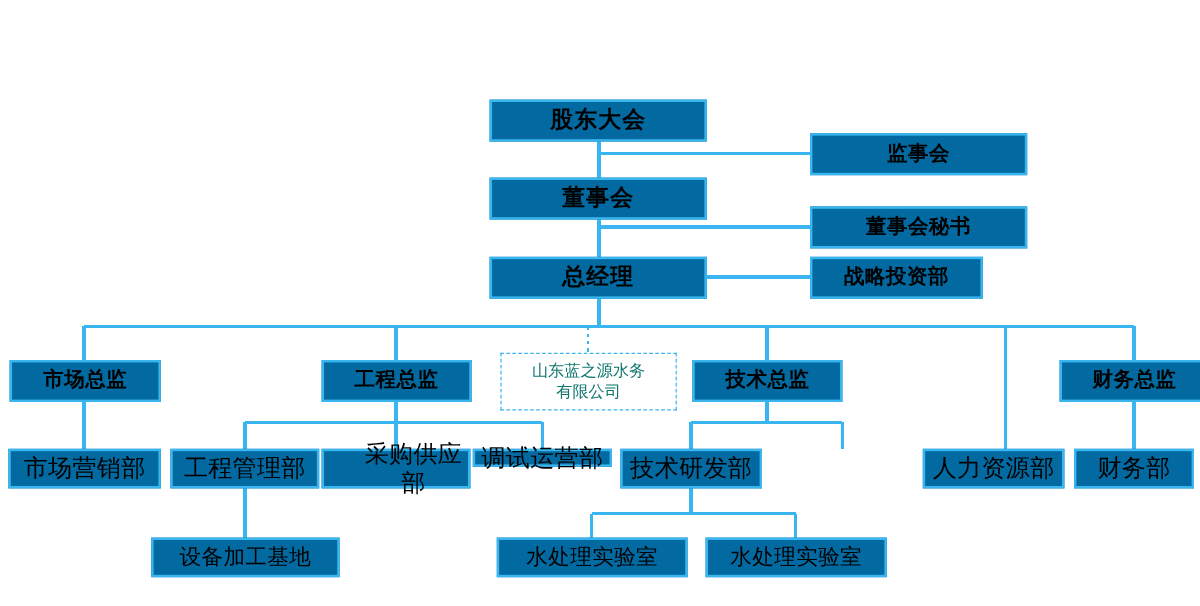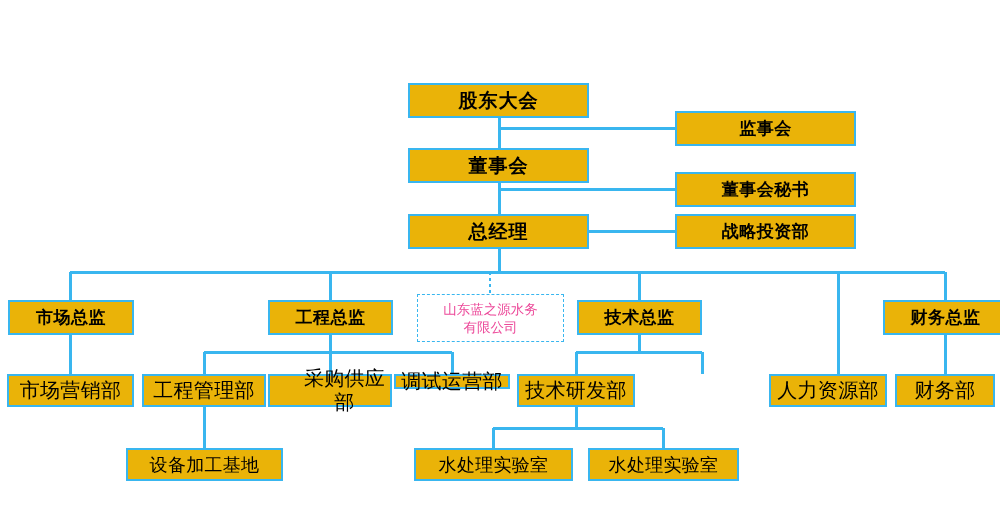--- a/index.html
+++ b/index.html
@@ -21,41 +21,41 @@
     left: 0;
     top: 0;
     width: 1000px;
     height: 505px;
     pointer-events: none;
   }
   .node {
     position: absolute;
     box-sizing: border-box;
     border: 2px solid #39b6ef;
-    background: #eab308;
+    background: #0369a1;
     color: #000000;
     display: flex;
     align-items: center;
     justify-content: center;
     text-align: center;
     line-height: 1.18;
     white-space: pre-line;
     z-index: 2;
   }
   .lvl-top     { font-size: 19px; font-weight: 700; letter-spacing: 1px; }
   .lvl-side    { font-size: 17px; font-weight: 700; letter-spacing: 0.5px; }
   .lvl-dir     { font-size: 17px; font-weight: 700; letter-spacing: 0.5px; }
   .lvl-dept    { font-size: 20px; font-weight: 400; letter-spacing: 0.3px; }
   .lvl-sub     { font-size: 18px; font-weight: 400; letter-spacing: 0.3px; }
   .company-tag {
     position: absolute;
     box-sizing: border-box;
     border: 1px dashed #39b6ef;
     background: #ffffff;
-    color: #ec4899;
+    color: #0f766e;
     display: flex;
     align-items: center;
     justify-content: center;
     text-align: center;
     font-size: 13.5px;
     line-height: 1.35;
     white-space: pre-line;
     z-index: 2;
   }
 </style>
@@ -128,21 +128,21 @@
   </div>
 
   <div class="node lvl-side" style="left:675px; top:111px; width:181px; height:35px;">
     <span>监事会</span>
   </div>
 
   <div class="node lvl-side" style="left:675px; top:172px; width:181px; height:35px;">
     <span>董事会秘书</span>
   </div>
 
-  <div class="node lvl-side" style="left:675px; top:214px; width:181px; height:35px;">
+  <div class="node lvl-side" style="left:675px; top:214px; width:144px; height:35px;">
     <span>战略投资部</span>
   </div>
 
   <div class="company-tag" style="left:417px; top:294px; width:147px; height:48px;">
     <span>山东蓝之源水务
 有限公司</span>
   </div>
 
   <div class="node lvl-dir" style="left:268px; top:300px; width:125px; height:35px;">
     <span>工程总监</span>

